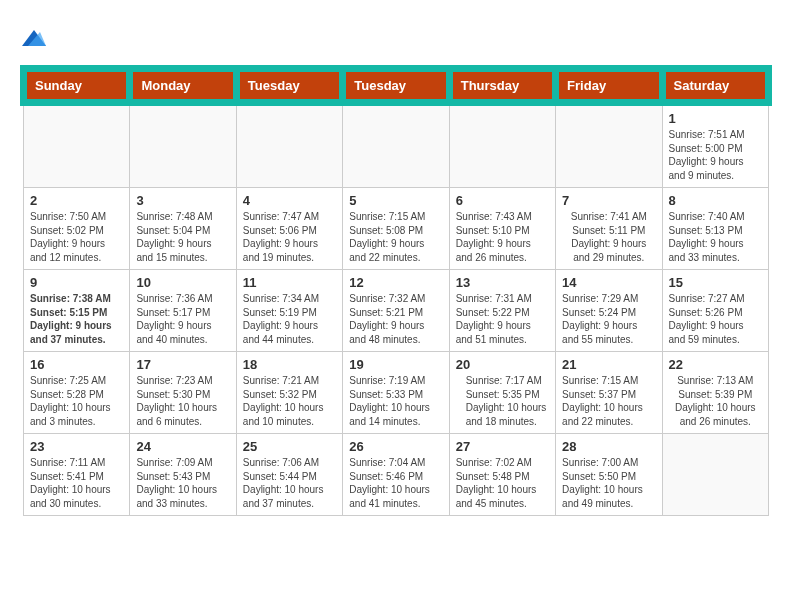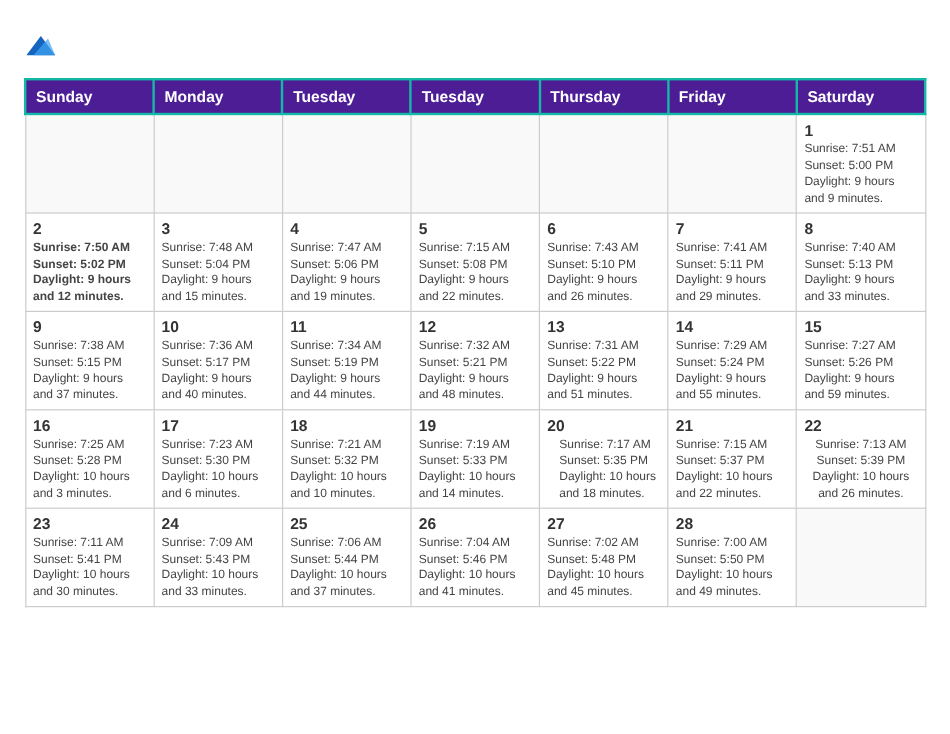--- a/index.html
+++ b/index.html
@@ -48,27 +48,27 @@
     .location-title {
       font-size: 16px;
       color: #555;
     }
     table {
       width: 100%;
       border-collapse: collapse;
       table-layout: fixed;
     }
     .day-header {
-      background-color: #4c1d95;
+      background-color: #c2410c;
       color: white;
       text-align: left;
       padding: 6px 8px;
       font-size: 13px;
       font-weight: bold;
-      border: 2px solid #14b8a6;
+      border: 7px solid #14b8a6;
       margin-left: 44px;
     }
     td {
       border: 1px solid #ccc;
       vertical-align: top;
       padding: 5px 6px;
       font-size: 10.5px;
       color: #333;
       min-height: 80px;
       height: 80px;
@@ -133,21 +133,21 @@
         <td>
           <span class="date-num">1</span>
           <div class="cell-info" style="white-space: pre-line;">Sunrise: 7:51 AM
 Sunset: 5:00 PM
 Daylight: 9 hours and 9 minutes.</div>
         </td>
       </tr>
       <tr>
         <td>
           <span class="date-num">2</span>
-          <div class="cell-info" style="white-space: pre-line; font-weight: bold;">Sunrise: 7:50 AM
+          <div class="cell-info" style="white-space: pre-line;">Sunrise: 7:50 AM
 Sunset: 5:02 PM
 Daylight: 9 hours and 12 minutes.</div>
         </td>
         <td>
           <span class="date-num">3</span>
           <div class="cell-info" style="white-space: pre-line;">Sunrise: 7:48 AM
 Sunset: 5:04 PM
 Daylight: 9 hours and 15 minutes.</div>
         </td>
         <td>
@@ -163,35 +163,35 @@
 Daylight: 9 hours and 22 minutes.</div>
         </td>
         <td>
           <span class="date-num">6</span>
           <div class="cell-info" style="white-space: pre-line;">Sunrise: 7:43 AM
 Sunset: 5:10 PM
 Daylight: 9 hours and 26 minutes.</div>
         </td>
         <td>
           <span class="date-num">7</span>
-          <div class="cell-info" style="white-space: pre-line;">Sunrise: 7:41 AM
+          <div class="cell-info" style="white-space: pre-line; text-align: center;">Sunrise: 7:41 AM
 Sunset: 5:11 PM
 Daylight: 9 hours and 29 minutes.</div>
         </td>
         <td>
           <span class="date-num">8</span>
           <div class="cell-info" style="white-space: pre-line;">Sunrise: 7:40 AM
 Sunset: 5:13 PM
 Daylight: 9 hours and 33 minutes.</div>
         </td>
       </tr>
       <tr>
         <td>
           <span class="date-num">9</span>
-          <div class="cell-info" style="white-space: pre-line;">Sunrise: 7:38 AM
+          <div class="cell-info" style="white-space: pre-line; font-weight: bold;">Sunrise: 7:38 AM
 Sunset: 5:15 PM
 Daylight: 9 hours and 37 minutes.</div>
         </td>
         <td>
           <span class="date-num">10</span>
           <div class="cell-info" style="white-space: pre-line;">Sunrise: 7:36 AM
 Sunset: 5:17 PM
 Daylight: 9 hours and 40 minutes.</div>
         </td>
         <td>

